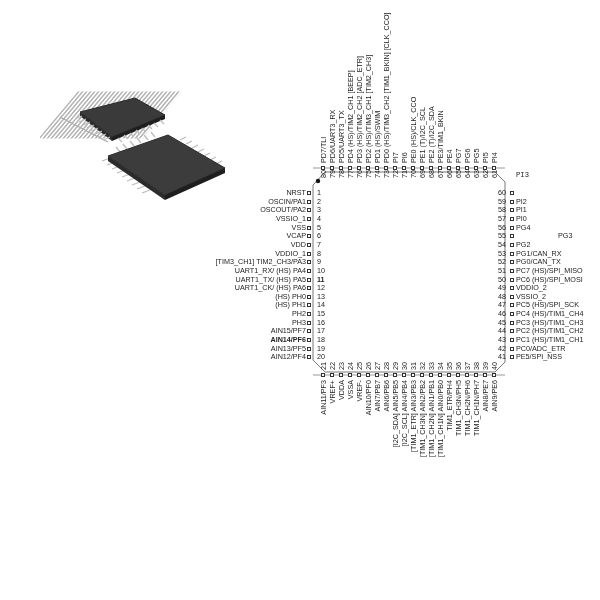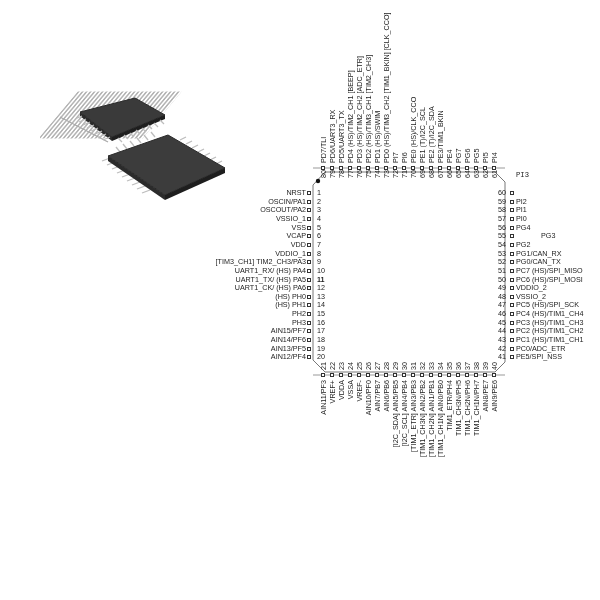--- a/index.html
+++ b/index.html
@@ -150,21 +150,21 @@
       <div class="num" style="left: 317px; top: 301.45px;">14</div>
       <div class="lbl" style="right: 294px; top: 310.1px; text-align: right;">PH2</div>
       <div class="pad" style="left: 307px; top: 312.1px;"></div>
       <div class="num" style="left: 317px; top: 310.1px;">15</div>
       <div class="lbl" style="right: 294px; top: 318.75px; text-align: right;">PH3</div>
       <div class="pad" style="left: 307px; top: 320.75px;"></div>
       <div class="num" style="left: 317px; top: 318.75px;">16</div>
       <div class="lbl" style="right: 294px; top: 327.4px; text-align: right;">AIN15/PF7</div>
       <div class="pad" style="left: 307px; top: 329.4px;"></div>
       <div class="num" style="left: 317px; top: 327.4px;">17</div>
-      <div class="lbl" style="right: 294px; top: 336.05px; text-align: center;">AIN14/PF6</div>
+      <div class="lbl" style="right: 294px; top: 336.05px; text-align: center; font-weight: bold;">AIN14/PF6</div>
       <div class="pad" style="left: 307px; top: 338.05px;"></div>
       <div class="num" style="left: 317px; top: 336.05px;">18</div>
       <div class="lbl" style="right: 294px; top: 344.7px; text-align: right;">AIN13/PF5</div>
       <div class="pad" style="left: 307px; top: 346.7px;"></div>
       <div class="num" style="left: 317px; top: 344.7px;">19</div>
       <div class="lbl" style="right: 294px; top: 353.35px; text-align: right;">AIN12/PF4</div>
       <div class="pad" style="left: 307px; top: 355.35px;"></div>
       <div class="num" style="left: 317px; top: 353.35px;">20</div>
       <div class="num" style="right: 94px; top: 189px; text-align: right;">60</div>
       <div class="pad" style="left: 510px; top: 191px;"></div>
@@ -176,21 +176,21 @@
       <div class="pad" style="left: 510px; top: 208.3px;"></div>
       <div class="lbl" style="left: 516px; top: 206.3px;">PI1</div>
       <div class="num" style="right: 94px; top: 214.95px; text-align: right;">57</div>
       <div class="pad" style="left: 510px; top: 216.95px;"></div>
       <div class="lbl" style="left: 516px; top: 214.95px;">PI0</div>
       <div class="num" style="right: 94px; top: 223.6px; text-align: right;">56</div>
       <div class="pad" style="left: 510px; top: 225.6px;"></div>
       <div class="lbl" style="left: 516px; top: 223.6px;">PG4</div>
       <div class="num" style="right: 94px; top: 232.25px; text-align: right;">55</div>
       <div class="pad" style="left: 510px; top: 234.25px;"></div>
-      <div class="lbl" style="left: 516px; top: 232.25px; padding-left: 25px;">PG3</div>
+      <div class="lbl" style="left: 533px; top: 232.25px; padding-left: 25px;">PG3</div>
       <div class="num" style="right: 94px; top: 240.9px; text-align: right;">54</div>
       <div class="pad" style="left: 510px; top: 242.9px;"></div>
       <div class="lbl" style="left: 516px; top: 240.9px;">PG2</div>
       <div class="num" style="right: 94px; top: 249.55px; text-align: right;">53</div>
       <div class="pad" style="left: 510px; top: 251.55px;"></div>
       <div class="lbl" style="left: 516px; top: 249.55px;">PG1/CAN_RX</div>
       <div class="num" style="right: 94px; top: 258.2px; text-align: right;">52</div>
       <div class="pad" style="left: 510px; top: 260.2px;"></div>
       <div class="lbl" style="left: 516px; top: 258.2px;">PG0/CAN_TX</div>
       <div class="num" style="right: 94px; top: 266.85px; text-align: right;">51</div>

